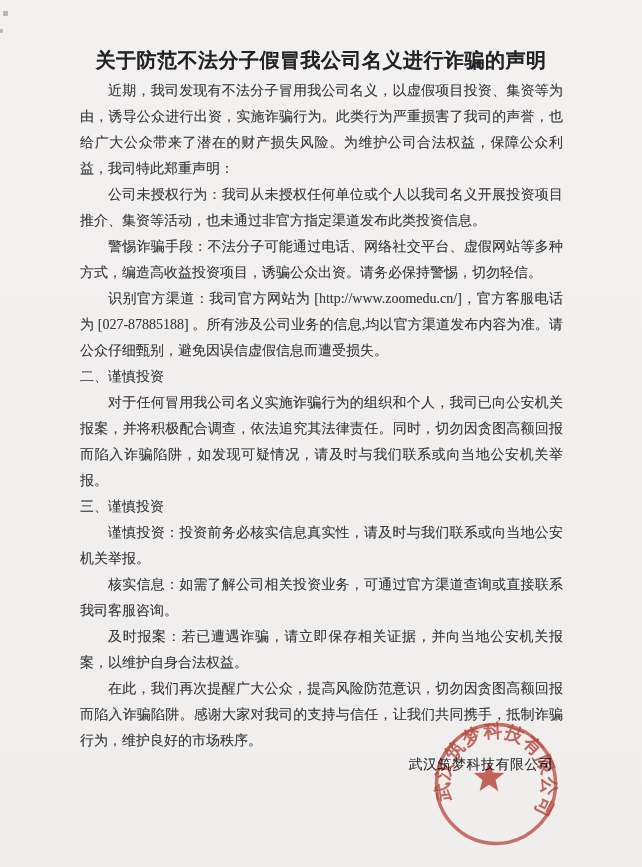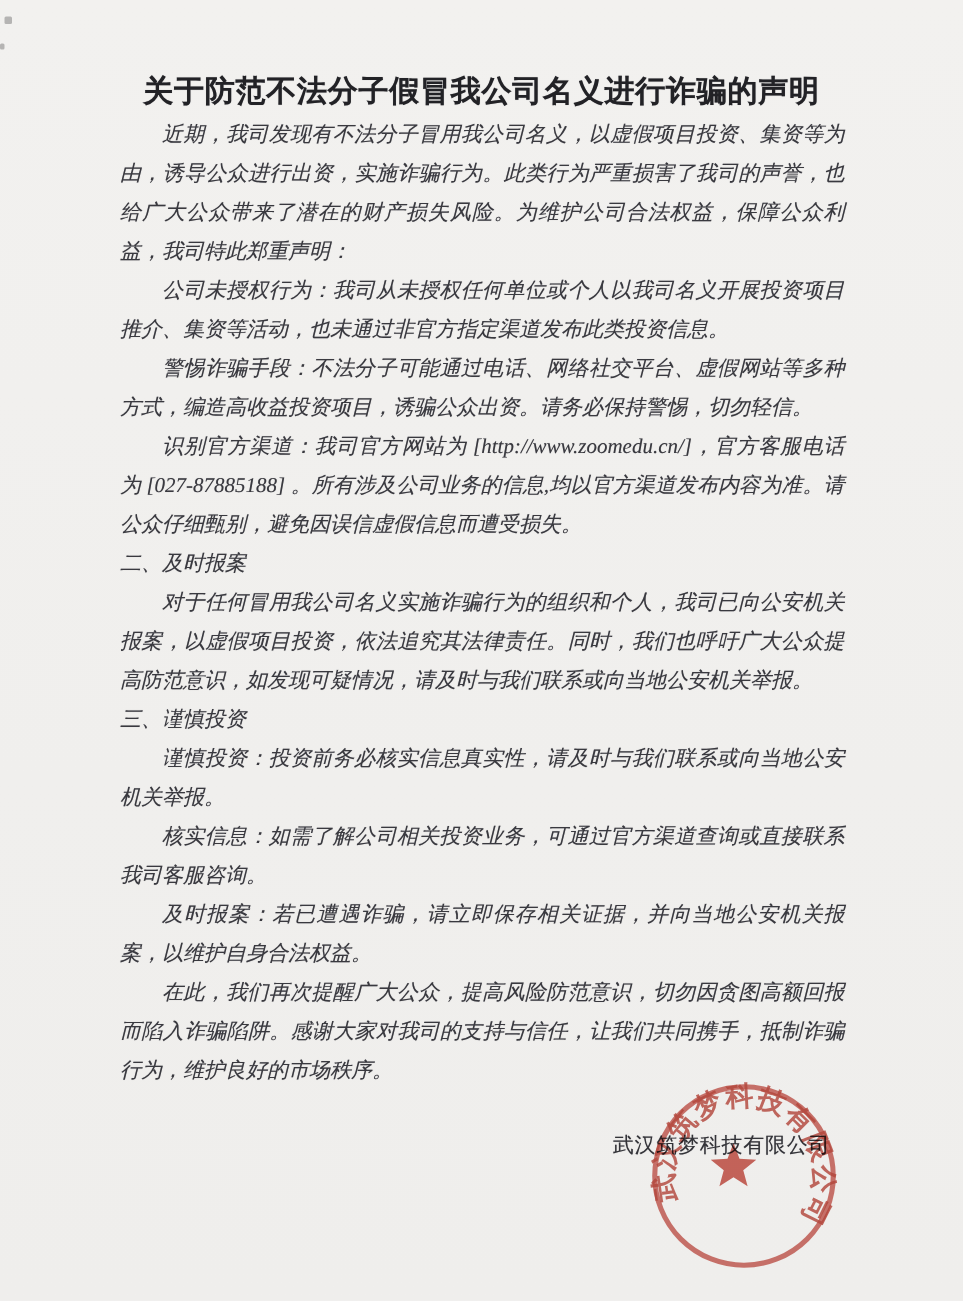--- a/index.html
+++ b/index.html
@@ -26,21 +26,20 @@
     font-size:20px; font-weight:bold; color:#222226;
     letter-spacing:.5px;
     text-shadow:0 0 .5px rgba(20,20,30,.4);
   }
   .doc-body {
     position:absolute; left:80px; top:78px; width:483px;
     font-size:14px; line-height:26px;
     text-align:justify; text-align-last:left;
     text-justify:inter-character;
     text-shadow:0 0 .5px rgba(30,30,40,.35);
-    font-style:italic;
   }
   .doc-body p { margin:0; }
   .doc-body p.paragraph { text-indent:2em; }
   .doc-body p.heading  { text-indent:0; }
 
   .signature {
     position:absolute; top:751px; right:80px; width:162px;
     text-align:center; font-size:14px; line-height:27px;
     color:#333338;
     text-shadow:0 0 .5px rgba(30,30,40,.35);
@@ -63,22 +62,22 @@
   <div class="speck s1"></div>
   <div class="speck s2"></div>
 
   <h1 class="doc-title">关于防范不法分子假冒我公司名义进行诈骗的声明</h1>
 
   <div class="doc-body">
       <p class="paragraph">近期，我司发现有不法分子冒用我公司名义，以虚假项目投资、集资等为由，诱导公众进行出资，实施诈骗行为。此类行为严重损害了我司的声誉，也给广大公众带来了潜在的财产损失风险。为维护公司合法权益，保障公众利益，我司特此郑重声明：</p>
       <p class="paragraph">公司未授权行为：我司从未授权任何单位或个人以我司名义开展投资项目推介、集资等活动，也未通过非官方指定渠道发布此类投资信息。</p>
       <p class="paragraph">警惕诈骗手段：不法分子可能通过电话、网络社交平台、虚假网站等多种方式，编造高收益投资项目，诱骗公众出资。请务必保持警惕，切勿轻信。</p>
       <p class="paragraph">识别官方渠道：我司官方网站为 [http://www.zoomedu.cn/]，官方客服电话为 [027-87885188] 。所有涉及公司业务的信息,均以官方渠道发布内容为准。请公众仔细甄别，避免因误信虚假信息而遭受损失。</p>
-      <p class="heading">二、及时报案</p>
-      <p class="paragraph">对于任何冒用我公司名义实施诈骗行为的组织和个人，我司已向公安机关报案，以虚假项目投资，依法追究其法律责任。同时，我们也呼吁广大公众提高防范意识，如发现可疑情况，请及时与我们联系或向当地公安机关举报。</p>
+      <p class="heading">二、谨慎投资</p>
+      <p class="paragraph">对于任何冒用我公司名义实施诈骗行为的组织和个人，我司已向公安机关报案，并将积极配合调查，依法追究其法律责任。同时，切勿因贪图高额回报而陷入诈骗陷阱，如发现可疑情况，请及时与我们联系或向当地公安机关举报。</p>
       <p class="heading">三、谨慎投资</p>
       <p class="paragraph">谨慎投资：投资前务必核实信息真实性，请及时与我们联系或向当地公安机关举报。</p>
       <p class="paragraph">核实信息：如需了解公司相关投资业务，可通过官方渠道查询或直接联系我司客服咨询。</p>
       <p class="paragraph">及时报案：若已遭遇诈骗，请立即保存相关证据，并向当地公安机关报案，以维护自身合法权益。</p>
       <p class="paragraph">在此，我们再次提醒广大公众，提高风险防范意识，切勿因贪图高额回报而陷入诈骗陷阱。感谢大家对我司的支持与信任，让我们共同携手，抵制诈骗行为，维护良好的市场秩序。</p>
     </div>
 
   <div class="signature">
     <div class="company">武汉筑梦科技有限公司</div>
   </div>

